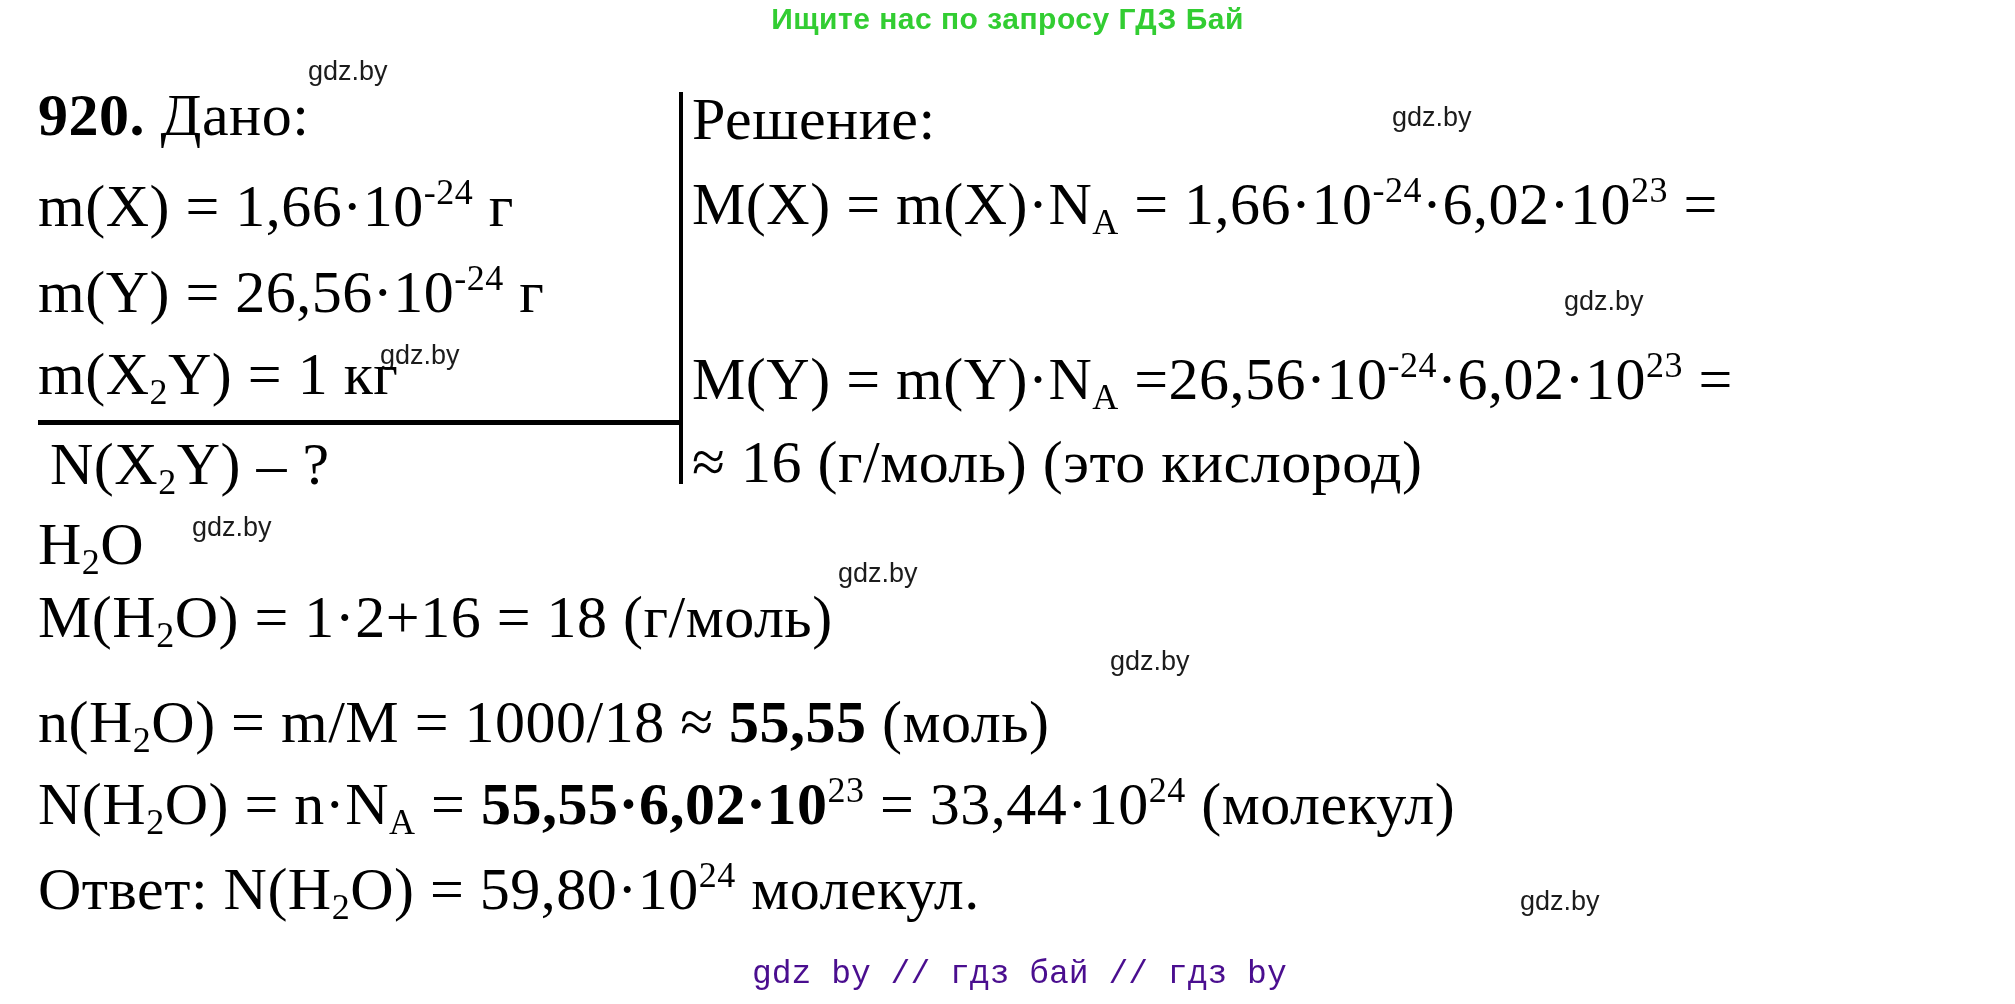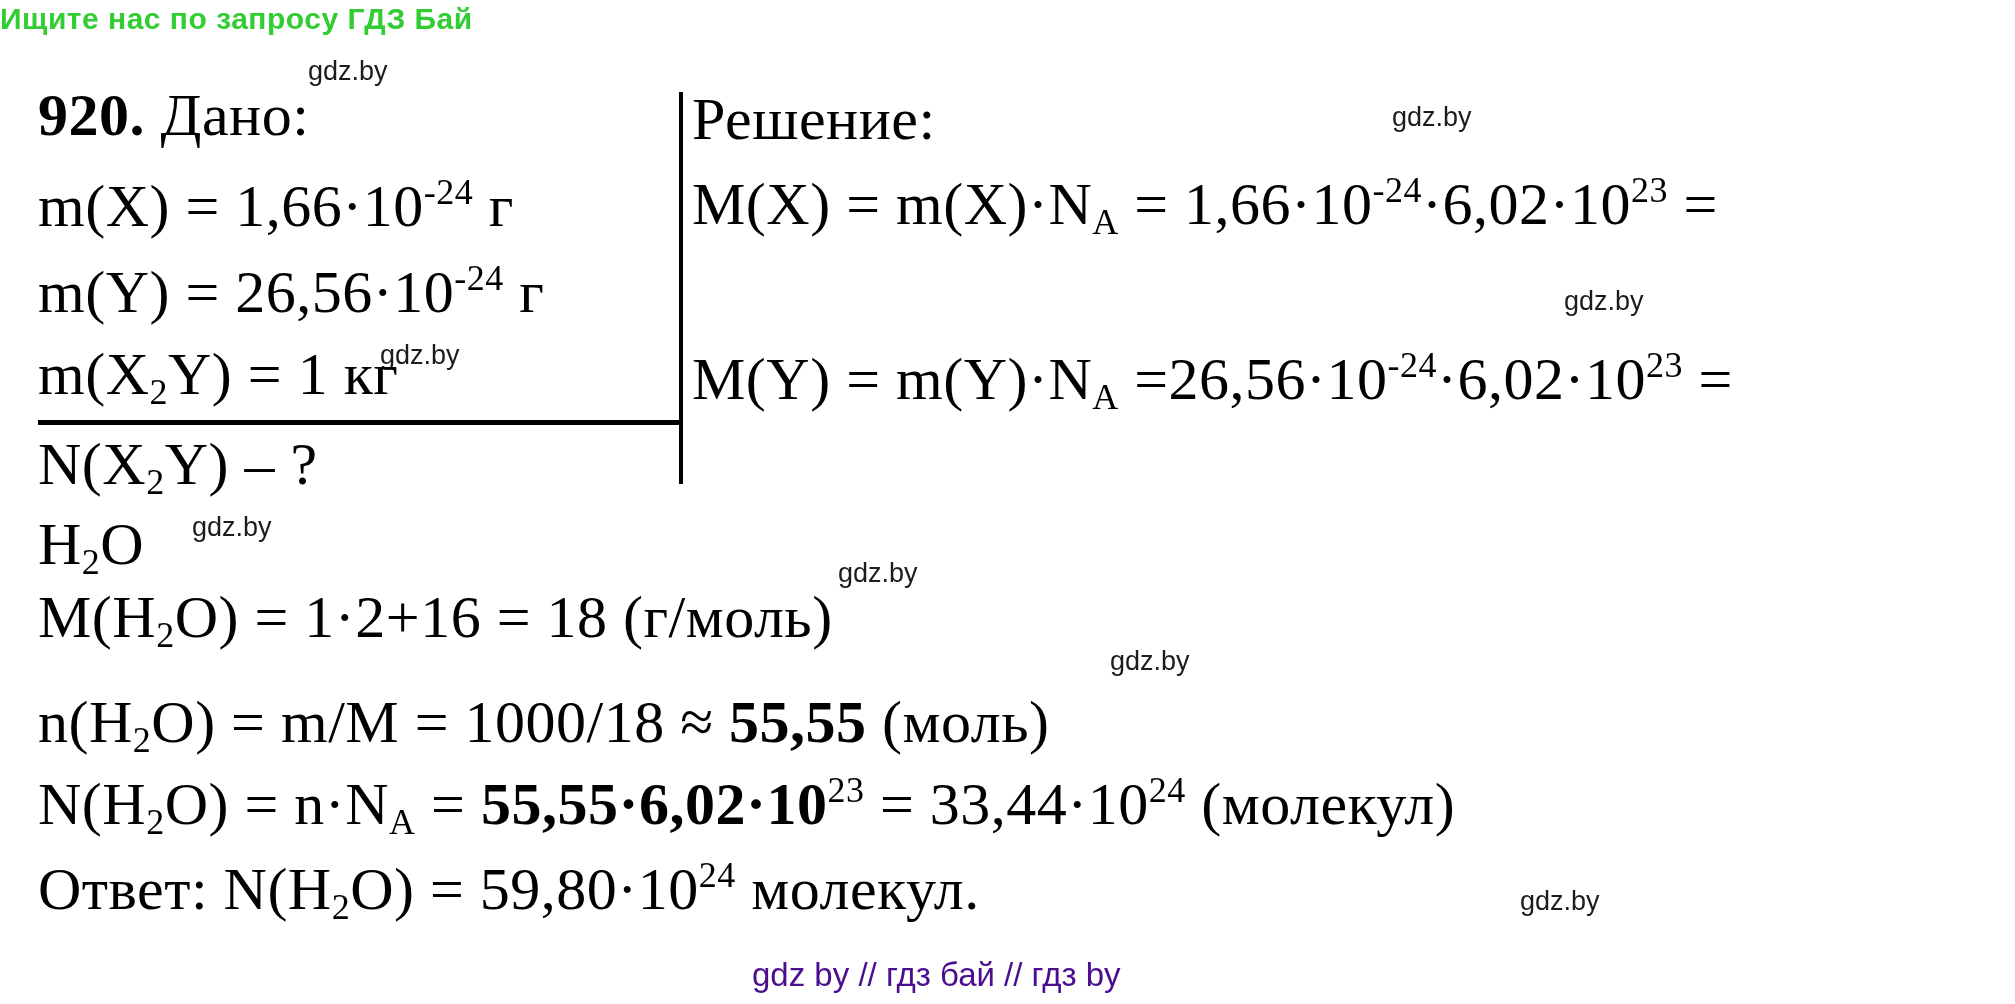--- a/index.html
+++ b/index.html
@@ -6,20 +6,21 @@
   .page{
     position:relative;
     width:2015px;height:1004px;
     background:#ffffff;
     overflow:hidden;
     font-family:"Liberation Serif", serif;
     color:#000000;
   }
   .promo{
     position:absolute;top:2px;left:0;width:100%;
+    text-align:center;
     font-family:"Liberation Sans", sans-serif;
     font-weight:bold;
     font-size:30px;
     color:#32cd32;
     letter-spacing:0.5px;
   }
   .wm{
     position:absolute;
     font-family:"Liberation Sans", sans-serif;
     font-size:27px;
@@ -41,21 +42,21 @@
   .hrule{
     position:absolute;left:38px;top:420px;
     width:645px;height:5px;background:#000000;
   }
   .vdivider{
     position:absolute;left:679px;top:92px;
     width:4px;height:392px;background:#000000;
   }
   .footer{
     position:absolute;left:752px;top:956px;
-    font-family:Liberation Sans, sans-serif;
+    font-family:Liberation Mono, monospace;
     font-size:33px;
     color:#4a0e8f;
     white-space:nowrap;
   }
 </style>
 </head>
 <body>
 
 <div class="page">
 
@@ -68,28 +69,29 @@
   <span class="wm" style="left:192px;top:512px;">gdz.by</span>
   <span class="wm" style="left:838px;top:558px;">gdz.by</span>
   <span class="wm" style="left:1110px;top:646px;">gdz.by</span>
   <span class="wm" style="left:1520px;top:886px;">gdz.by</span>
 
   <div class="line given-line" style="top:82px;"><span class="b">920. </span><span>Дано:</span></div>
   <div class="line given-line" style="top:173px;"><span>m(X) = 1,66·10</span><span class="sup">-24</span><span> г</span></div>
   <div class="line given-line" style="top:259px;text-align:center;"><span>m(Y) = 26,56·10</span><span class="sup">-24</span><span> г</span></div>
   <div class="line given-line" style="top:341px;"><span>m(X</span><span class="sub">2</span><span>Y) = 1 кг</span></div>
   <div class="hrule"></div>
-  <div class="line given-line" style="top:431px;"><span>N(X</span><span class="sub">2</span><span>Y) – ?</span></div>
+  <div class="line given-line" style="top:431px;margin-left:12px;"><span>N(X</span><span class="sub">2</span><span>Y) – ?</span></div>
   <div class="line given-line" style="top:511px;"><span>H</span><span class="sub">2</span><span>O</span></div>
   <div class="line given-line" style="top:584px;font-family:Liberation Serif, serif;"><span>M(H</span><span class="sub">2</span><span>O) = 1·2+16 = 18 (г/моль)</span></div>
   <div class="line given-line" style="top:689px;"><span>n(H</span><span class="sub">2</span><span>O) = m/M = 1000/18 ≈ </span><span class="b">55,55</span><span> (моль)</span></div>
   <div class="line given-line" style="top:771px;text-align:right;"><span>N(H</span><span class="sub">2</span><span>O) = n·N</span><span class="sub">A</span><span> = </span><span class="b">55,55·6,02·10</span><span class="sup">23</span><span> = 33,44·10</span><span class="sup">24</span><span> (молекул)</span></div>
   <div class="line given-line" style="top:856px;"><span>Ответ: N(H</span><span class="sub">2</span><span>O) = 59,80·10</span><span class="sup">24</span><span> молекул.</span></div>
 
   <div class="vdivider"></div>
 
   <div class="line sol-line" style="top:86px;"><span>Решение:</span></div>
   <div class="line sol-line" style="top:171px;"><span>M(X) = m(X)·N</span><span class="sub">A</span><span> = 1,66·10</span><span class="sup">-24</span><span>·6,02·10</span><span class="sup">23</span><span> =</span></div>
   <div class="line sol-line" style="top:346px;"><span>M(Y) = m(Y)·N</span><span class="sub">A</span><span> =26,56·10</span><span class="sup">-24</span><span>·6,02·10</span><span class="sup">23</span><span> =</span></div>
+  <div class="line sol-line" style="top:429px;"><span>≈ 16 (г/моль) (это кислород)</span></div>
 
   <div class="footer">gdz by  //  гдз бай  //  гдз by</div>
 
 </div>
 
 </body></html>

